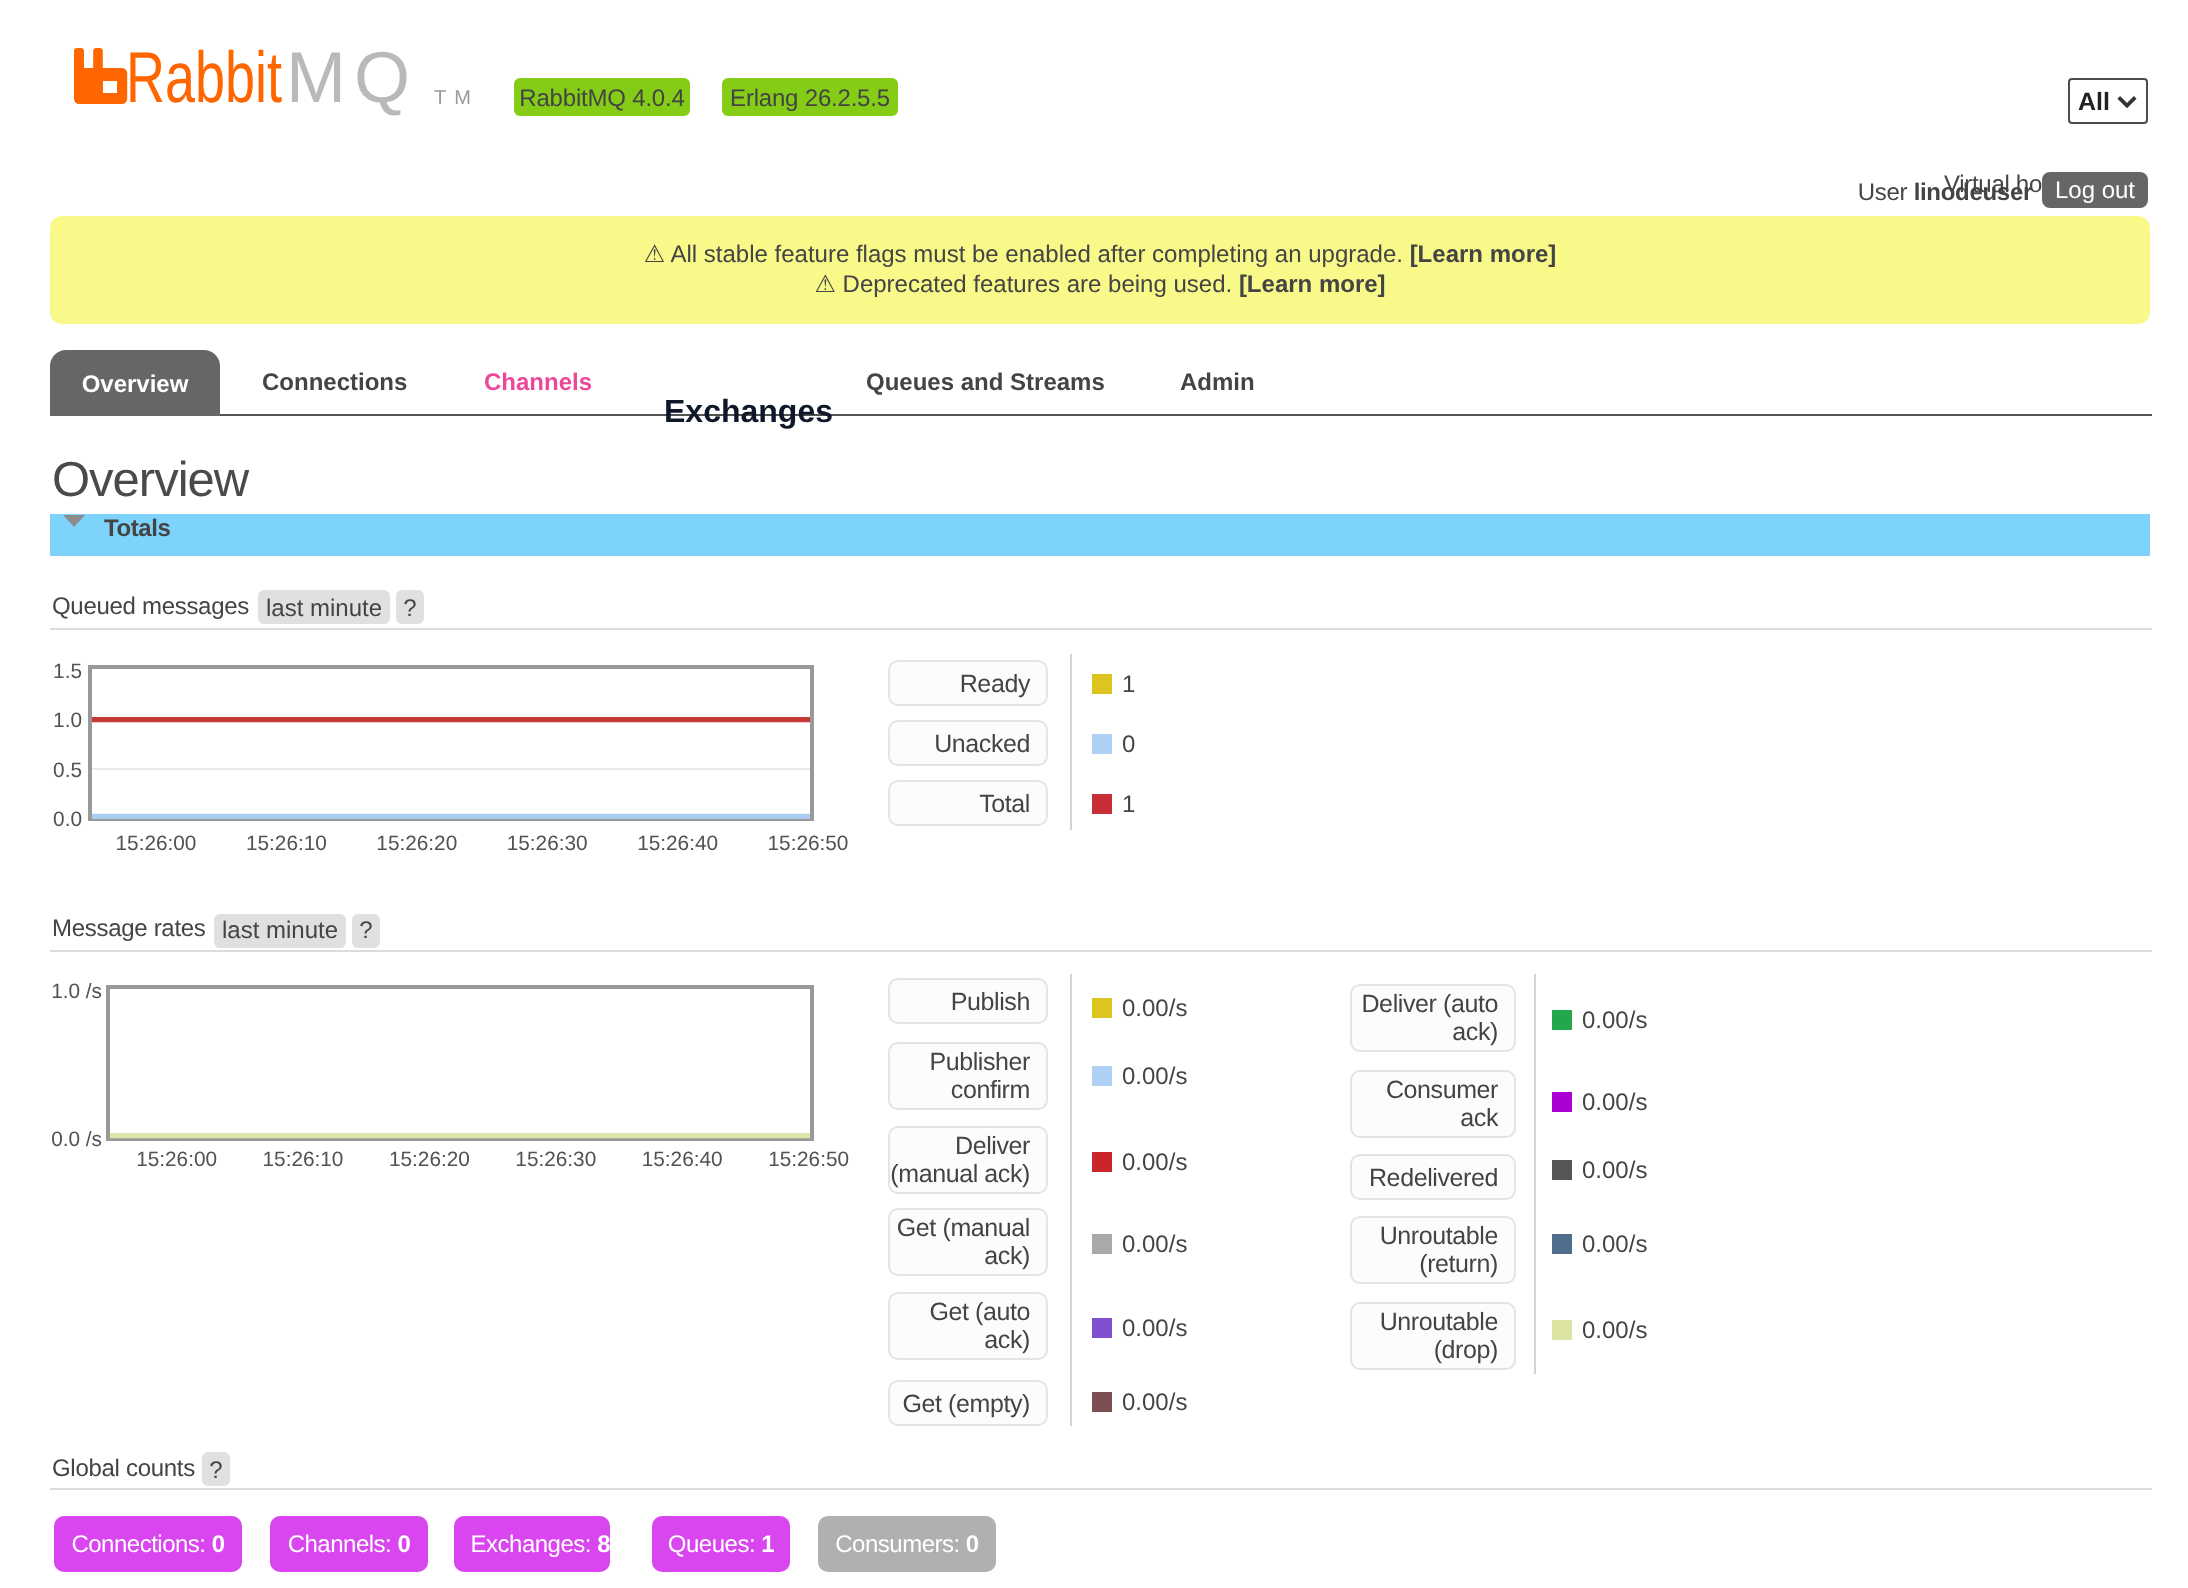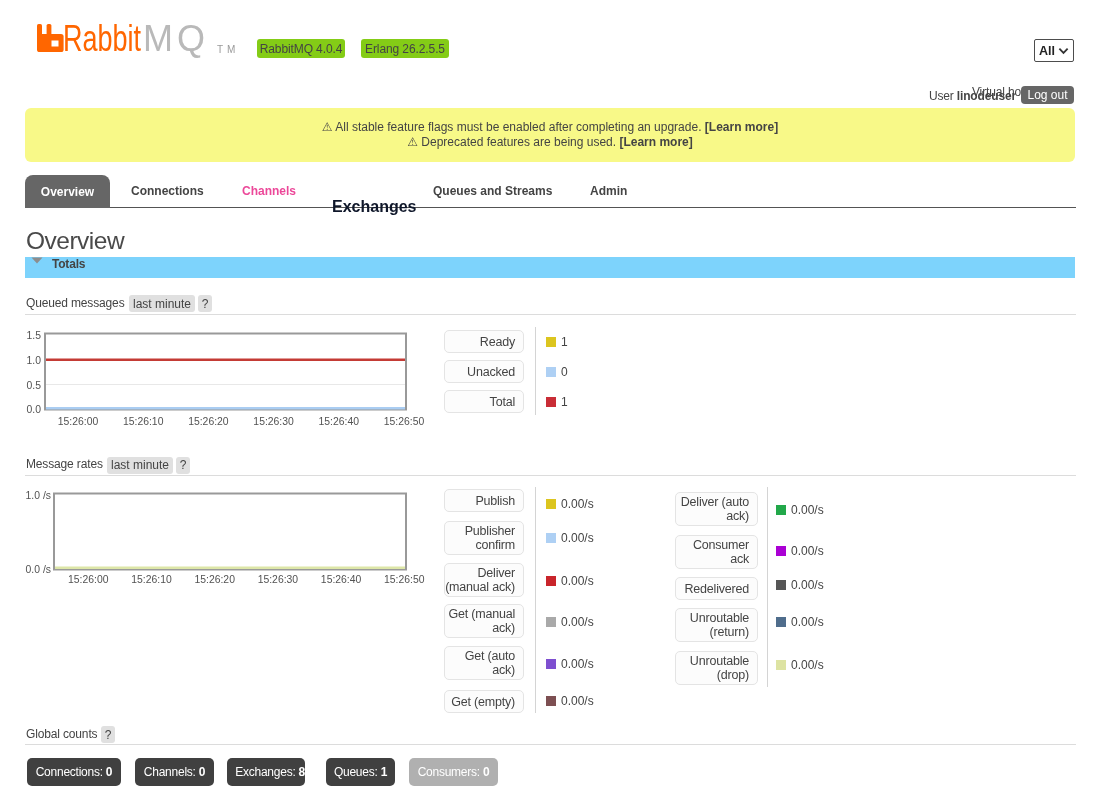--- a/index.html
+++ b/index.html
@@ -7,21 +7,21 @@
 body { font-family:"Liberation Sans", sans-serif; color:#444; }
 #page { position:relative; width:1094px; height:794px; overflow:hidden; background:#fff; }
 .abs { position:absolute; }
 .r { text-align:right; }
 .b { font-weight:bold; }
 .t12 { font-size:12px; letter-spacing:-0.15px; }
 .badge { background:#84cc16; color:#444; border-radius:3px; font-size:12px; letter-spacing:-0.1px; display:flex; align-items:center; justify-content:center; white-space:nowrap; }
 .tag { background:#e0e0e0; color:#444; border-radius:3px; font-size:12px; letter-spacing:0; display:flex; align-items:center; justify-content:center; }
 .sel { background:#fff; border:1px solid #4d4d4d; border-radius:2px; display:flex; align-items:center; font-size:13px; color:#222; }
 .sel .chev { margin-left:auto; }
-.pill { background:#404040; color:#fff; border-radius:5px; font-size:12px; letter-spacing:-0.25px; display:flex; align-items:center; justify-content:center; height:28px; }
+.pill { background:#d946ef; color:#fff; border-radius:5px; font-size:12px; letter-spacing:-0.25px; display:flex; align-items:center; justify-content:center; height:28px; }
 .lgbox { position:absolute; border:1px solid #e4e4e4; background:#fcfcfc; border-radius:5px; color:#444; font-size:12.5px; letter-spacing:-0.2px; text-align:right; display:flex; flex-direction:column; justify-content:center; line-height:14px; padding-right:8px; width:80px; white-space:nowrap; }
 .sq { position:absolute; width:10px; height:10px; }
 .rate { position:absolute; font-size:12px; letter-spacing:0; color:#444; }
 .vline { position:absolute; width:1px; background:#d4d4d4; }
 .secline { position:absolute; left:25px; width:1051px; height:1px; background:#dcdcdc; }
 </style>
 </head>
 <body>
 <div id="page">
 

